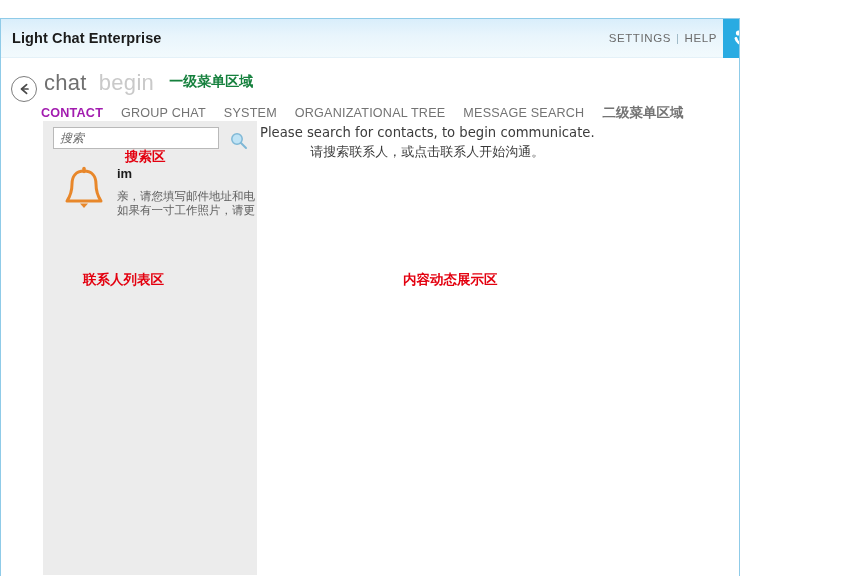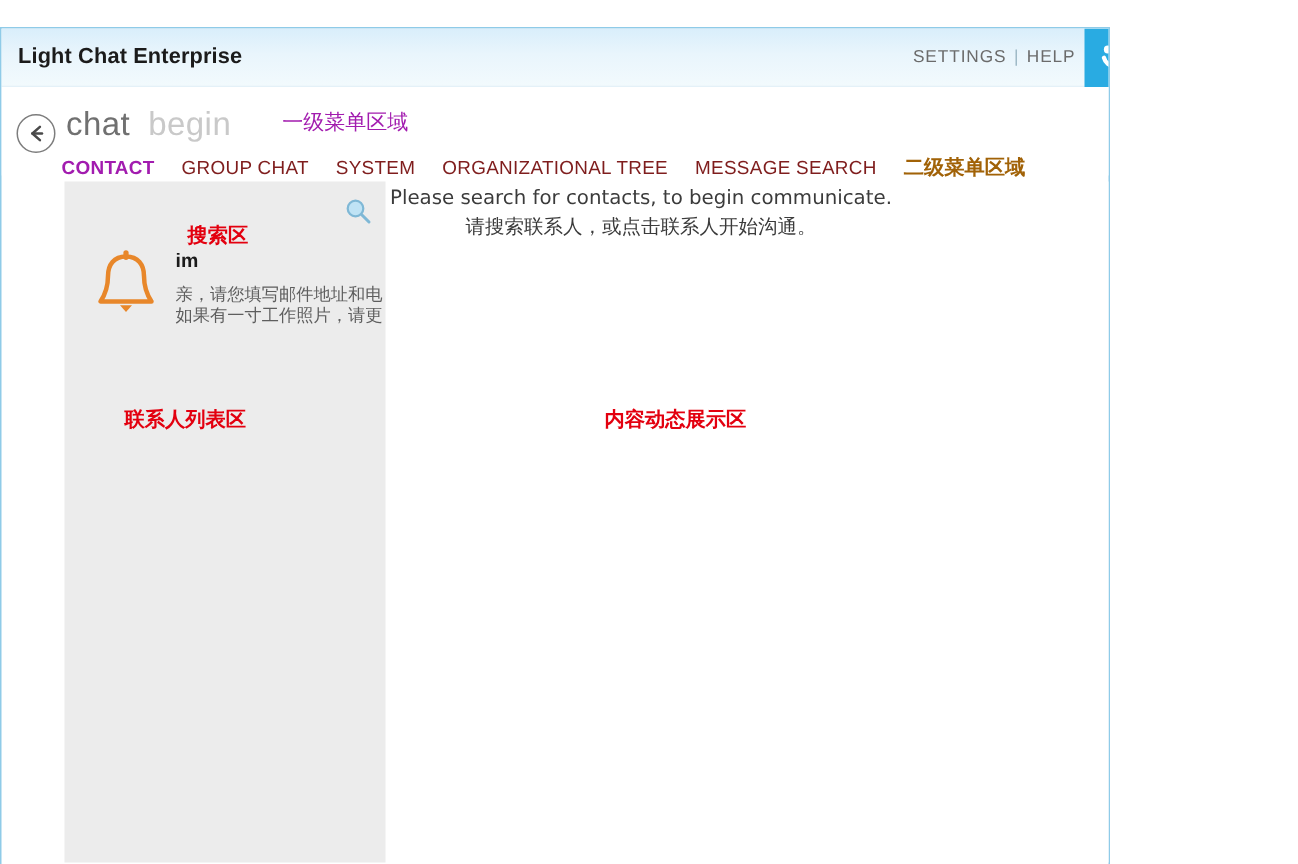--- a/index.html
+++ b/index.html
@@ -122,51 +122,51 @@
     font-weight: 300;
     letter-spacing: .3px;
     margin-right: 12px;
     display: inline-block;
     cursor: pointer;
   }
   #primary-menu .pm-item.active { color: #707070; }
   #primary-menu .pm-item.inactive { color: #c9c9c9; }
   #primary-menu .annot {
     font-size: 14px;
-    font-weight: normal;
-    color: #a21caf;
+    font-weight: bold;
+    color: #15803d;
     display: inline-block;
     position: relative;
     top: -4px;
-    margin-left: 22px;
+    margin-left: 3px;
     font-family: "DejaVu Sans", "Liberation Sans", sans-serif;
   }
 
   #secondary-menu {
     position: absolute;
     left: 40px;
     top: 45px;
     white-space: nowrap;
   }
   #secondary-menu .sm-item {
     font-size: 12.6px;
     letter-spacing: .2px;
     margin-right: 18px;
     display: inline-block;
-    color: #7f1d1d;
+    color: #737373;
     cursor: pointer;
   }
   #secondary-menu .sm-item.active {
     color: #a21caf;
     font-weight: bold;
   }
   #secondary-menu .annot {
     font-size: 13.5px;
     font-weight: bold;
-    color: #a16207;
+    color: #737373;
     display: inline-block;
     font-family: "DejaVu Sans", "Liberation Sans", sans-serif;
   }
 
   
   #contact-panel {
     position: absolute;
     left: 42px;
     top: 102px;
     width: 214px;
@@ -385,20 +385,21 @@
     </div>
 
     <div id="secondary-menu">
       <span class="sm-item active">CONTACT</span><span class="sm-item">GROUP CHAT</span><span class="sm-item">SYSTEM</span><span class="sm-item">ORGANIZATIONAL TREE</span><span class="sm-item">MESSAGE SEARCH</span><span class="annot">二级菜单区域</span>
     </div>
   </div>
 
   <div id="contact-panel">
 
     <div id="search-row">
+      <input id="search-input" type="text" placeholder="搜索" style="">
       <span id="search-annot">搜索区</span>
     </div>
 
     <div id="search-icon">
       <svg width="20" height="20" viewBox="0 0 20 20">
         <circle cx="8" cy="8" r="5.2" fill="#bfe3f5" stroke="#7fb8d6" stroke-width="1.5"></circle>
         <path d="M12 12 L17 17" stroke="#7fb8d6" stroke-width="2" stroke-linecap="round"></path>
       </svg>
     </div>
 

